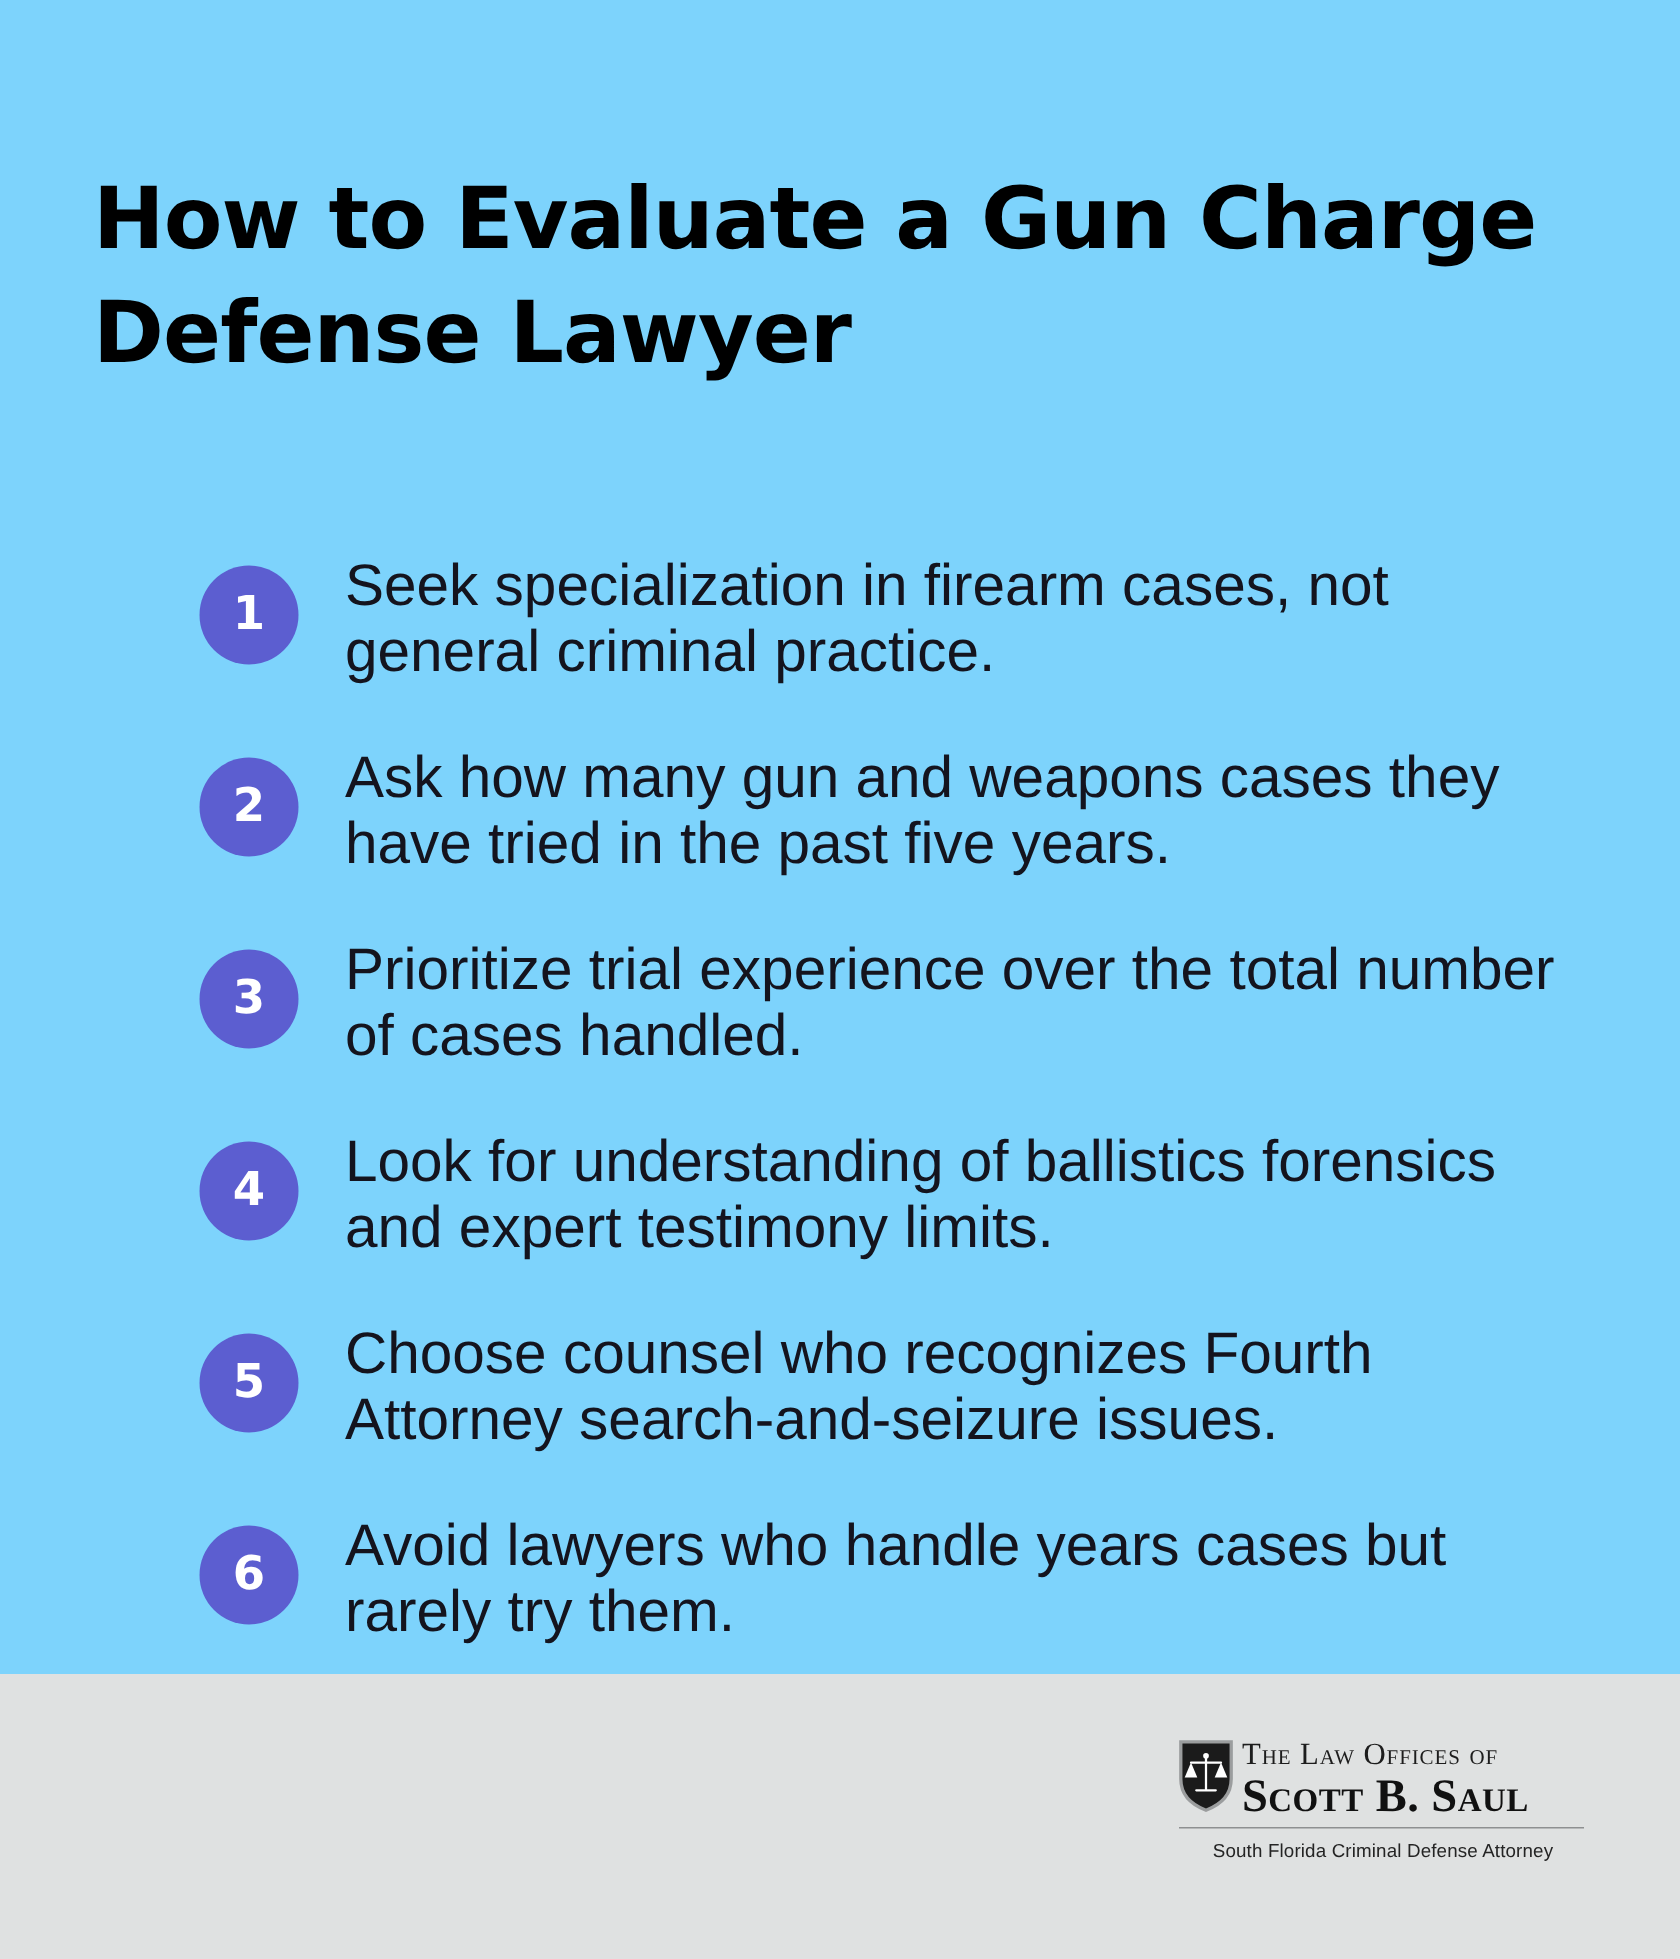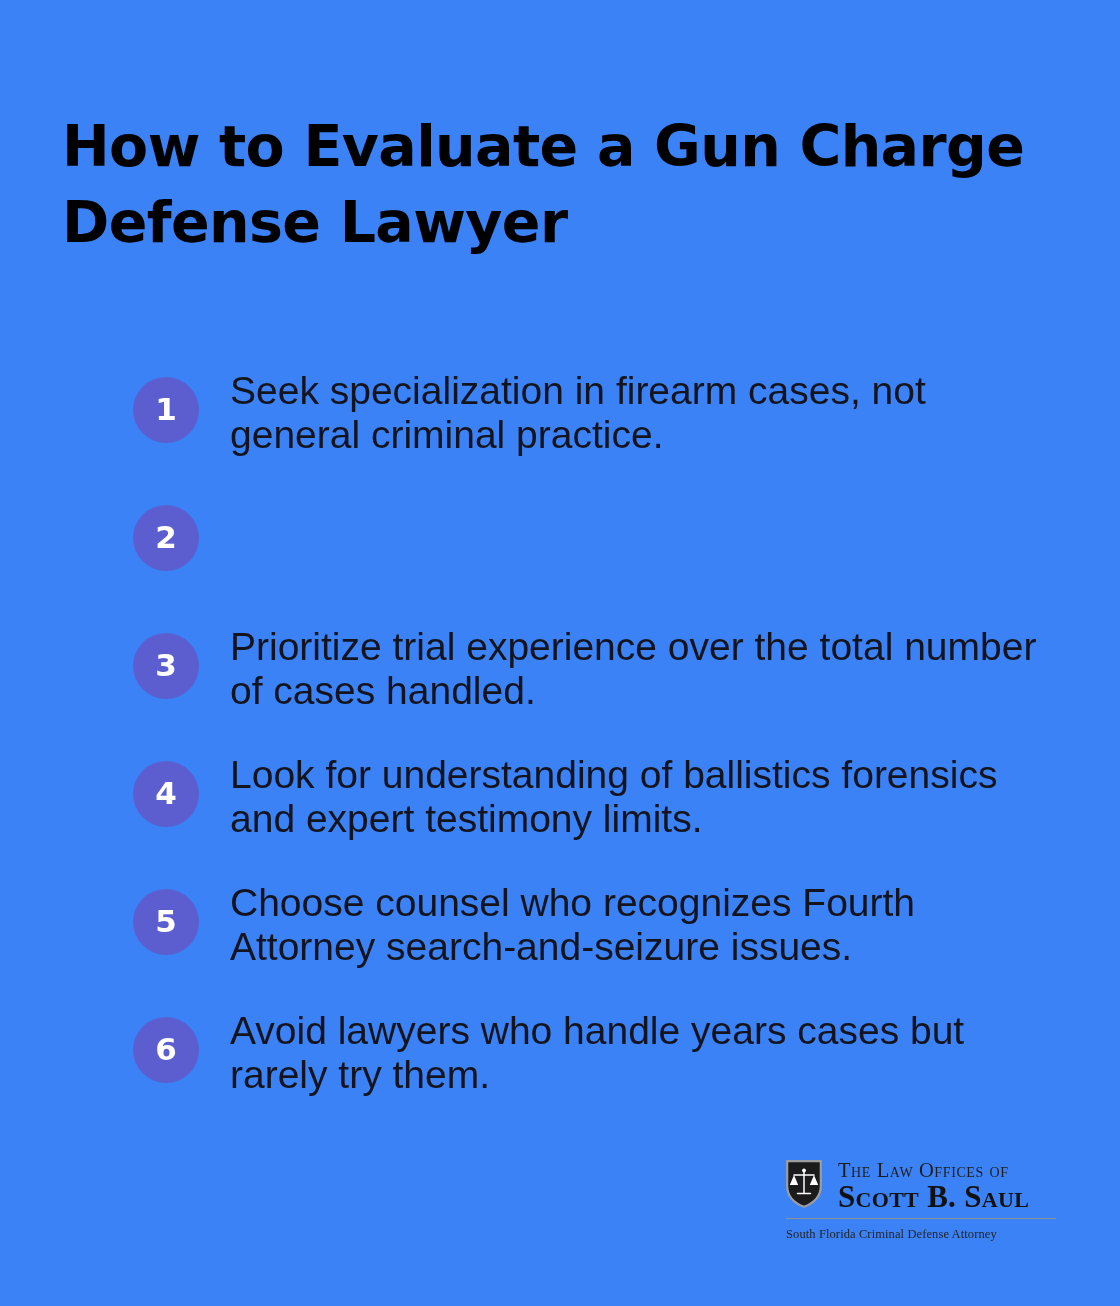--- a/index.html
+++ b/index.html
@@ -12,22 +12,22 @@
   body {
     background: #dfe1e1;
     font-family: "Liberation Sans", sans-serif;
     -webkit-font-smoothing: antialiased;
     overflow: hidden;
   }
 
   .infographic {
     position: relative;
     width: 1120px;
-    height: 1306px;
-    background: #3b82f6;
+    height: 1116px;
+    background: #7dd3fc;
   }
 
   
   .title-block {
     position: absolute;
     left: 62px;
     top: 108px;
     width: 990px;
   }
 
@@ -102,21 +102,21 @@
   }
 
   .logo-shield {
     flex: 0 0 auto;
     width: 36px;
     height: 48px;
     margin-top: 2px;
   }
 
   .logo-words {
-    margin-left: 16px;
+    margin-left: 6px;
     padding-top: 1px;
   }
 
   .logo-line1 {
     font-family: "Liberation Serif", "DejaVu Serif", serif;
     font-size: 20.5px;
     font-weight: 400;
     font-variant: small-caps;
     letter-spacing: 0.6px;
     color: #1d1d1d;
@@ -136,22 +136,22 @@
   }
 
   .logo-rule {
     width: 270px;
     height: 1px;
     background: #8e9091;
     margin-top: 5px;
   }
 
   .logo-tagline {
-    text-align: left;
-    font-family: Liberation Serif, serif;
+    text-align: center;
+    font-family: Liberation Sans, sans-serif;
     font-size: 12.5px;
     font-weight: 400;
     color: #242424;
     line-height: 16px;
     margin-top: 7px;
     letter-spacing: 0.1px;
     white-space: nowrap;
   }
 </style>
 </head>
@@ -170,20 +170,21 @@
       <div class="step-badge">
         <span class="step-num">1</span>
       </div>
       <div class="step-text">Seek specialization in firearm cases, not general criminal practice.</div>
     </div>
 
     <div class="step">
       <div class="step-badge">
         <span class="step-num">2</span>
       </div>
+      <div class="step-text">Ask how many gun and weapons cases they have tried in the past five years.</div>
     </div>
 
     <div class="step">
       <div class="step-badge">
         <span class="step-num">3</span>
       </div>
       <div class="step-text">Prioritize trial experience over the total number of cases handled.</div>
     </div>
 
     <div class="step">

